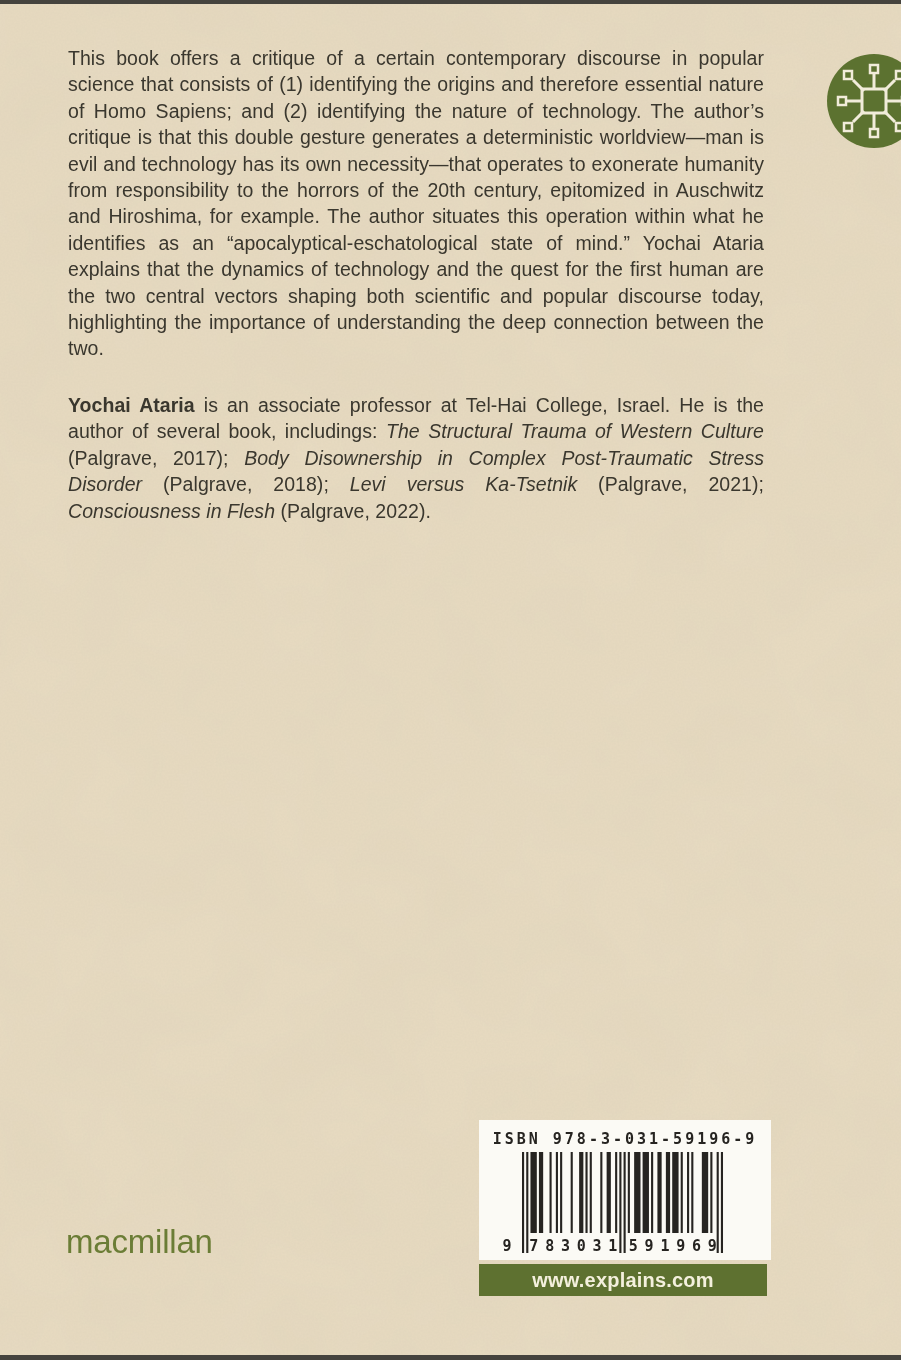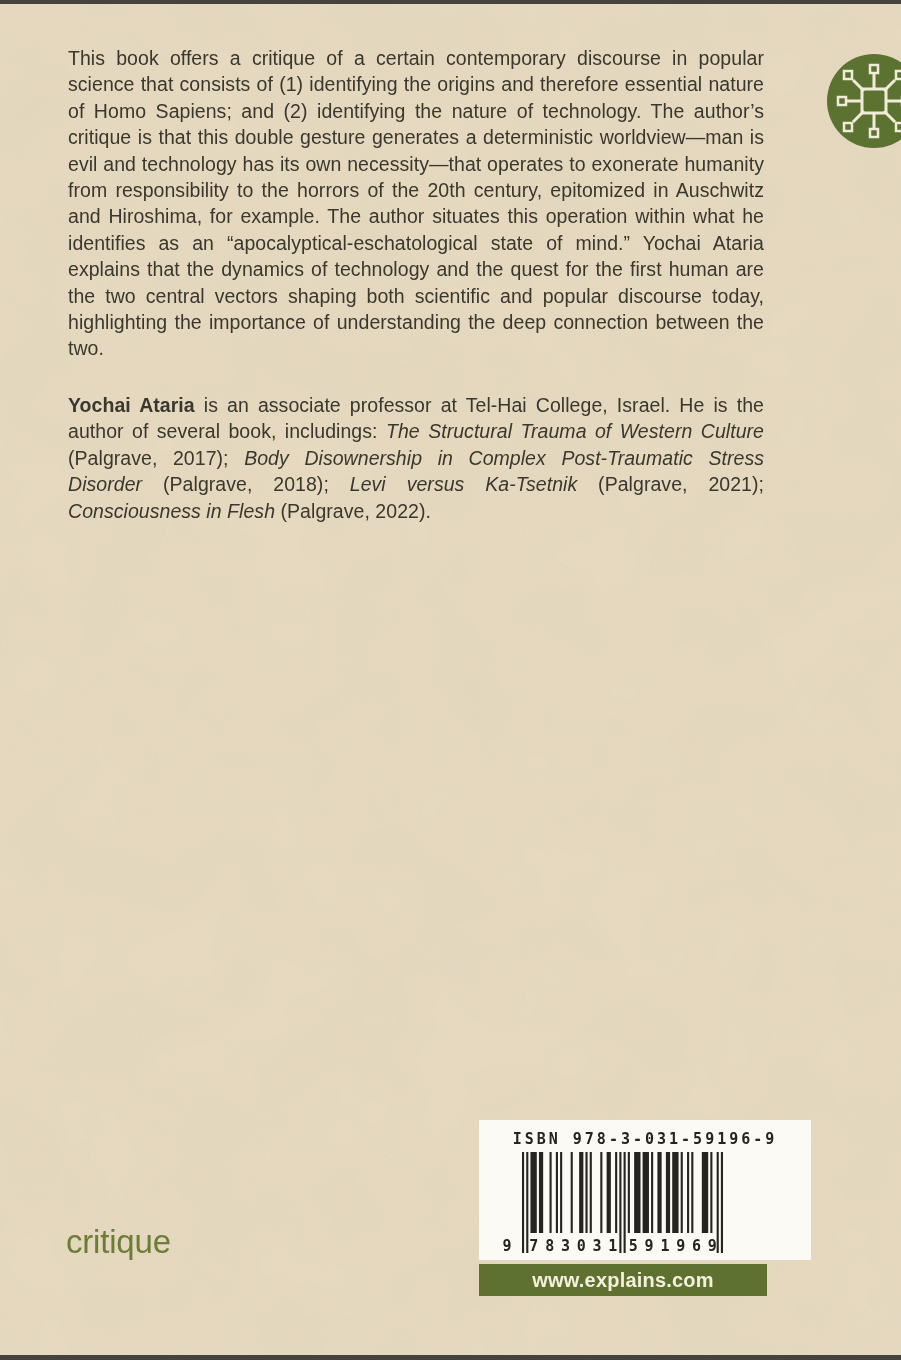--- a/index.html
+++ b/index.html
@@ -33,21 +33,21 @@
   .bio i{font-style:italic;}
 
   .wordmark{
     position:absolute;left:66px;top:1226px;z-index:2;
     color:var(--logo-green,#6b7d36);
   }
   .wordmark .l1{font-size:47px;line-height:44px;letter-spacing:-0.5px;}
   .wordmark .l2{font-size:33px;line-height:32px;letter-spacing:-0.2px;}
 
   .barcode-box{
-    position:absolute;left:479px;top:1120px;width:332px;height:140px;z-index:2;
+    position:absolute;left:479px;top:1120px;width:292px;height:140px;z-index:2;
     background:var(--paper-white,#fbfaf5);
   }
   .isbn-label{
     position:absolute;left:0;top:10px;width:100%;
     text-align:center;
     font-family:"DejaVu Sans Mono",monospace;
     font-weight:bold;font-size:15px;letter-spacing:3px;
     color:var(--barcode-ink,#262421);
     white-space:nowrap;
   }
@@ -113,21 +113,21 @@
         <rect x="-30" y="22" width="8" height="8"></rect>
       </g>
     </svg>
   </div>
 
   <div class="body-text synopsis">This book offers a critique of a certain contemporary discourse in popular science that consists of (1) identifying the origins and therefore essential nature of Homo Sapiens; and (2) identifying the nature of technology. The author’s critique is that this double gesture generates a deterministic worldview—man is evil and technology has its own necessity—that operates to exonerate humanity from responsibility to the horrors of the 20th century, epitomized in Auschwitz and Hiroshima, for example. The author situates this operation within what he identifies as an “apocalyptical-eschatological state of mind.” Yochai Ataria explains that the dynamics of technology and the quest for the first human are the two central vectors shaping both scientific and popular discourse today, highlighting the importance of understanding the deep connection between the two.</div>
 
   <div class="body-text bio"><b>Yochai Ataria</b> is an associate professor at Tel-Hai College, Israel. He is the author of several book, includings: <i>The Structural Trauma of Western Culture</i> (Palgrave, 2017); <i>Body Disownership in Complex Post-Traumatic Stress Disorder</i> (Palgrave, 2018); <i>Levi versus Ka-Tsetnik</i> (Palgrave, 2021); <i>Consciousness in Flesh</i> (Palgrave, 2022).</div>
 
   <div class="wordmark">
-    <div class="l2">critique</div>
+    <div class="l2">macmillan</div>
   </div>
 
   <div class="barcode-box">
     <div class="isbn-label">ISBN 978-3-031-59196-9</div>
     <svg id="barcode" width="245" height="106">
         <rect x="25.00" y="0" width="2.12" height="101"></rect>
         <rect x="29.23" y="0" width="2.12" height="101"></rect>
         <rect x="33.46" y="0" width="6.35" height="81"></rect>
         <rect x="41.93" y="0" width="4.23" height="81"></rect>
         <rect x="52.51" y="0" width="2.12" height="81"></rect>

